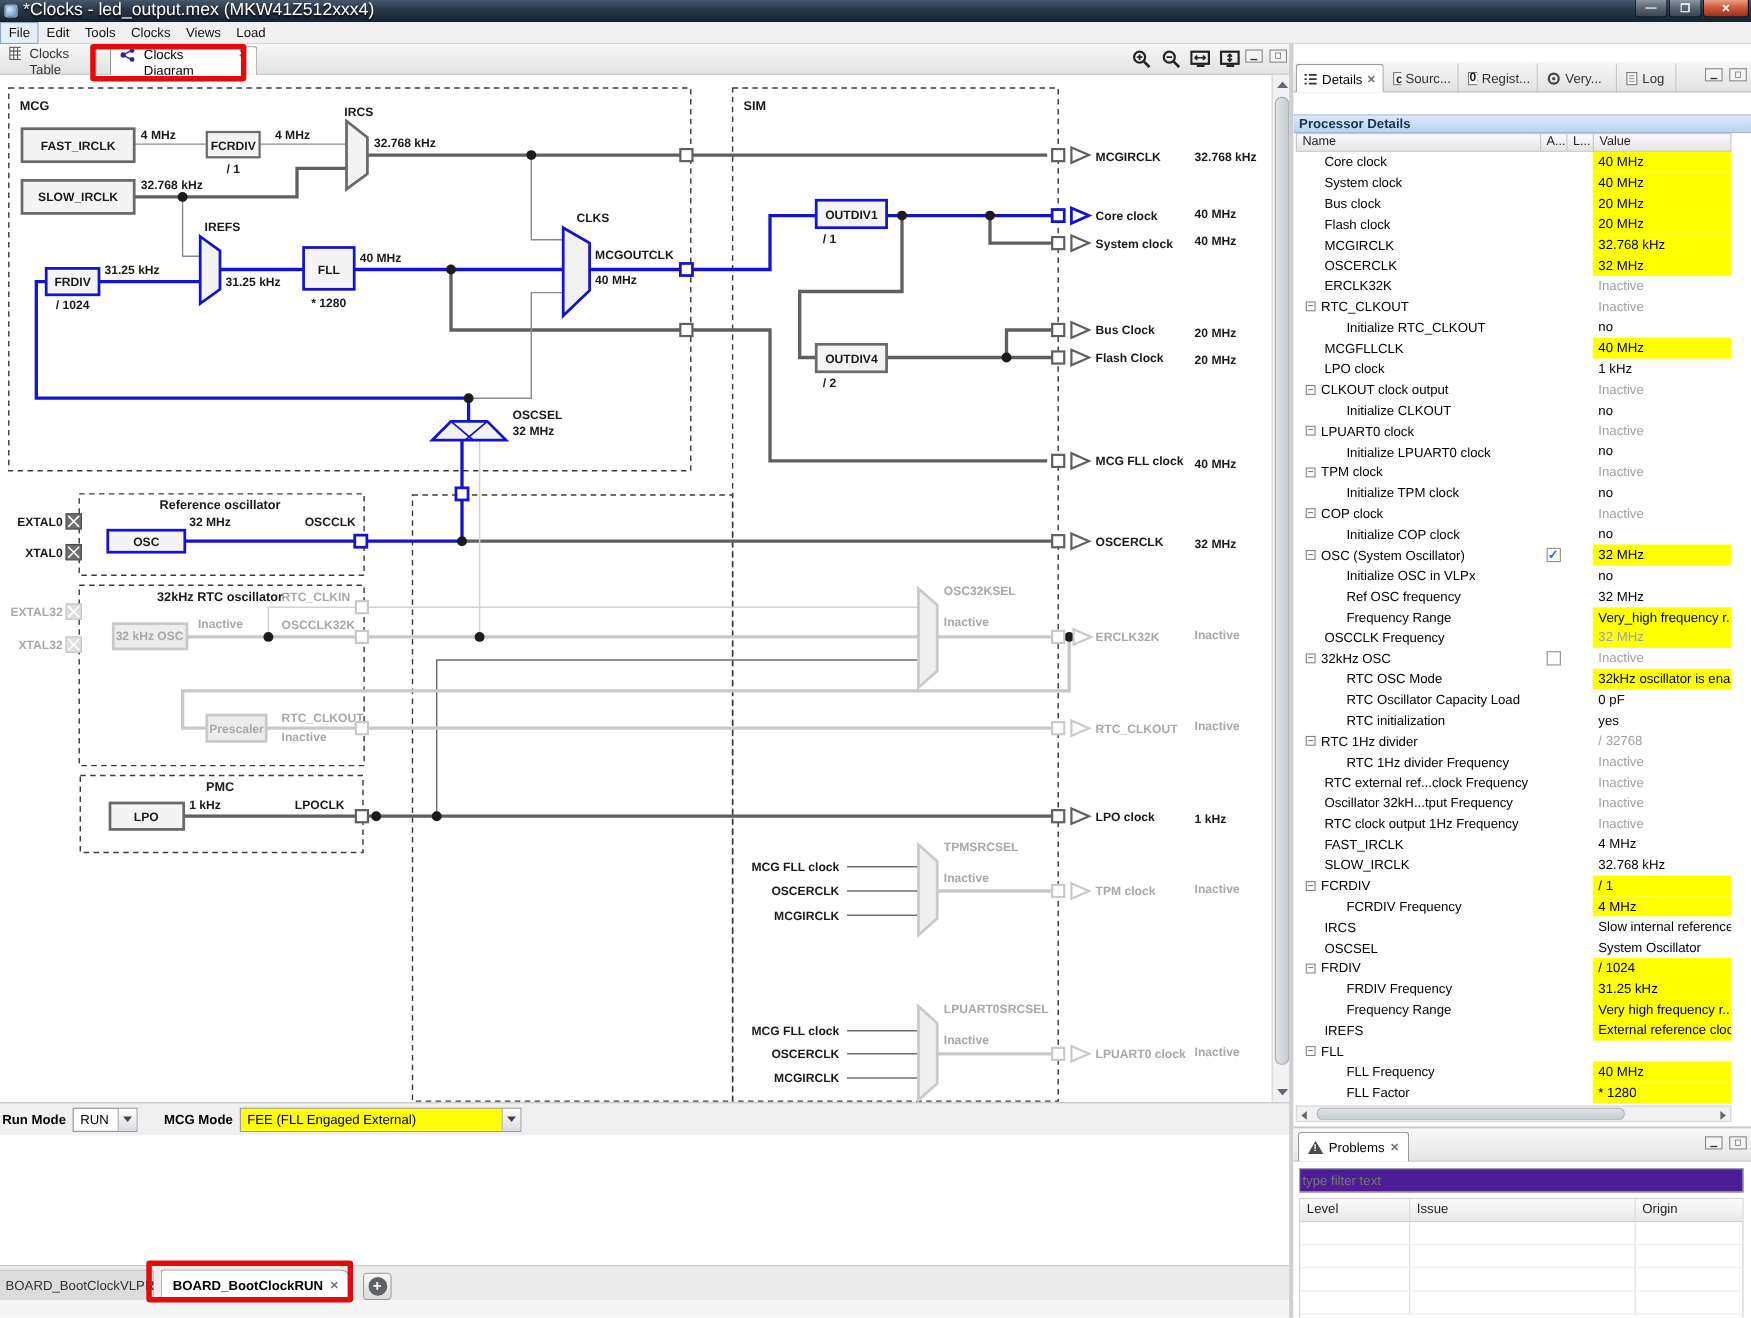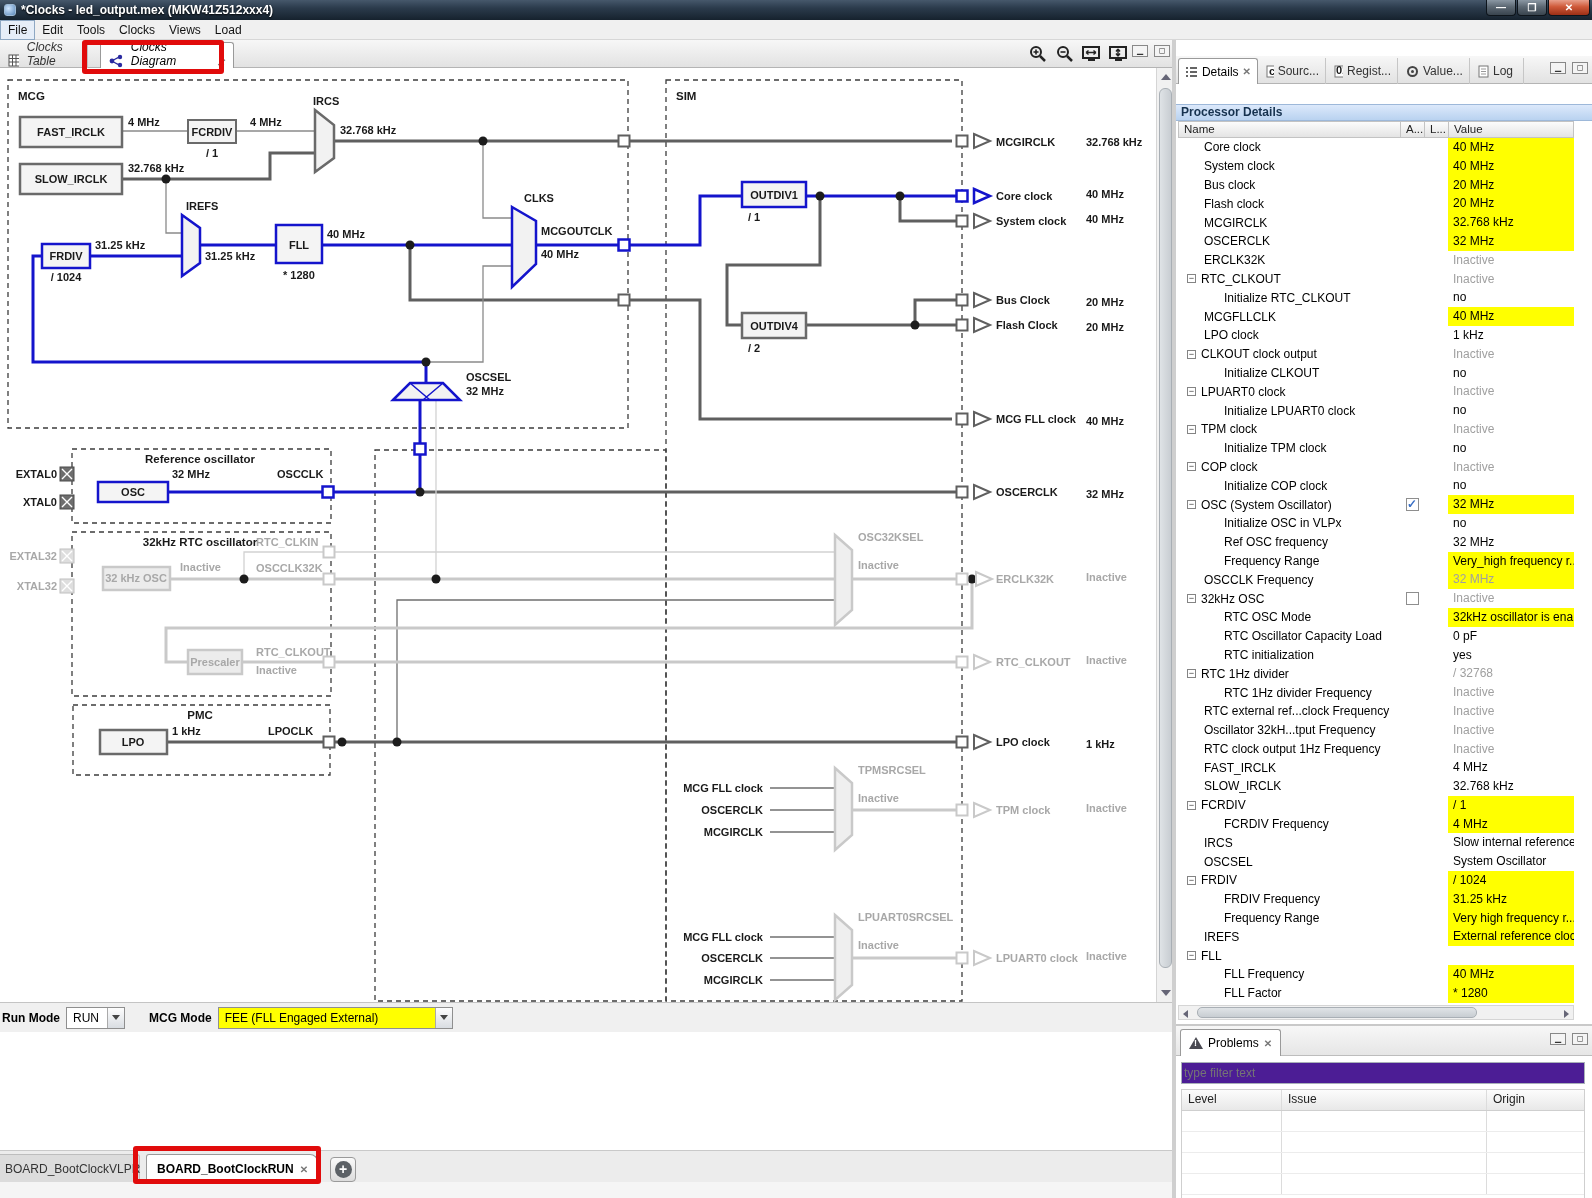--- a/index.html
+++ b/index.html
@@ -5,38 +5,38 @@
   * { margin:0; padding:0; box-sizing:border-box; }
   html,body { width:1592px; height:1198px; overflow:hidden; background:#fff;
     font-family:"Liberation Sans", sans-serif; }
   #app { position:relative; width:1592px; height:1198px; background:#fff; }
 
   
   .titlebar { position:absolute; left:0; top:0; width:1592px; height:20px;
     background:linear-gradient(180deg,#46586b 0%,#2b3b4c 40%,#16222e 100%); display:flex; align-items:center; }
   .win-icon { width:12px; height:12px; margin:0 5px 0 4px; border-radius:3px;
     background:radial-gradient(circle at 35% 35%, #cfe6ff, #5a87b8); border:1px solid #9db9d4; }
-  .title-text { color:#fff; font-size:12px; text-shadow:0 1px 2px #000; white-space:nowrap;font-weight:bold; }
+  .title-text { color:#fff; font-size:16px; text-shadow:0 1px 2px #000; white-space:nowrap; }
   .win-btns { position:absolute; right:2px; top:0; display:flex; }
   .win-btn { width:30px; height:16px; border:1px solid #0d141b; border-top:none; border-radius:0 0 4px 4px;
     background:linear-gradient(180deg,#8a97a3,#5c6873 45%,#39444e); color:#fff; font-size:10px; font-weight:bold;
     display:flex; align-items:center; justify-content:center; margin-left:1px; }
   .win-btn.close { width:42px; background:linear-gradient(180deg,#e8a08c,#cf5a3a 45%,#9c2f16); }
 
   
   .menubar { position:absolute; left:0; top:20px; width:1592px; height:20px; background:#f0f0f0;
     border-bottom:1px solid #d7d7d7; display:flex; align-items:center; font-size:12px; }
   .menu-item { padding:2px 7px; color:#111; }
   .menu-item.first { border:1px solid #8ea8c3; background:#e6eef8; }
 
   
   .tabbar { position:absolute; left:0; top:40px; width:1174px; height:28px;
     background:linear-gradient(180deg,#f7f7f7,#e2e2e2); border-bottom:1px solid #b4b4b4; }
-  .etab { position:absolute; top:2px; height:26px; display:flex; align-items:flex-end; gap:8px;
-    padding:0 8px; font-size:12px; color:#333;font-style:italic; }
+  .etab { position:absolute; top:2px; height:26px; display:flex; align-items:flex-start; gap:8px;
+    padding:0 8px; font-size:12px; color:#333; }
   .etab.inactive { left:0; width:88px; border-right:1px solid #c0c0c0; }
   .etab.active { left:100px; width:134px; background:#fff; border:1px solid #9a9a9a; border-bottom:none;
     border-radius:3px 3px 0 0; color:#000; }
   .close-x { font-size:10px; color:#777; font-weight:bold; }
   .diagram-toolbar { position:absolute; right:46px; top:4px; display:flex; gap:8px; align-items:center; }
   .tb-icon { width:19px; height:19px; display:flex; align-items:center; justify-content:center; }
   .panel-btns { position:absolute; right:4px; top:5px; display:flex; gap:6px; }
   .pb { width:16px; height:12px; border:1px solid #888; background:#f4f4f4; font-size:8px; line-height:9px; text-align:center; color:#333; }
 
   
@@ -57,21 +57,21 @@
 
   
   .runbar { position:absolute; left:0; top:1002px; width:1174px; height:30px; background:#f0f0f0;
     border-top:1px solid #c4c4c4; display:flex; align-items:center; font-size:12px; }
   .runbar b { margin-left:2px; }
   .combo { display:flex; align-items:center; border:1px solid #8f8f8f; background:#fff; height:22px; margin-left:6px; }
   .combo .val { padding:0 8px 0 6px; font-size:12px; }
   .combo .btn { width:17px; height:20px; background:linear-gradient(180deg,#fdfdfd,#d9dde2); border-left:1px solid #aaa;
     display:flex; align-items:center; justify-content:center; }
   .combo .btn:after { content:""; border-left:4px solid transparent; border-right:4px solid transparent; border-top:5px solid #444; }
-  .combo.yellow { width:235px; justify-content:flex-start; }
+  .combo.yellow { width:256px; justify-content:flex-start; }
   .combo.yellow .val { background:#ffff00; flex:1; height:20px; line-height:20px; }
   .greenbar { position:absolute; left:0; top:1032px; width:1174px; height:118px; background:#8fce8f; border-top:1px solid #7ab27a; }
   .greenbar .msg { font-size:12px; font-weight:bold; color:#0a2a0a; padding:4px 0 0 4px; }
 
   .cfgtabs { position:absolute; left:0; top:1150px; width:1174px; height:32px; background:#ececec; border-top:1px solid #c9c9c9; }
   .cfgtab { position:absolute; top:3px; height:29px; display:flex; align-items:center; font-size:12px; padding:0 10px; }
   .cfgtab.inactive { left:-6px; width:146px; color:#333; background:#dcdcdc; border:1px solid #bdbdbd; border-bottom:none; border-radius:3px 3px 0 0; }
   .cfgtab.active { left:146px; width:172px; background:#fff; border:1px solid #9a9a9a; border-bottom:none; border-radius:3px 8px 0 0; font-weight:bold; gap:6px; }
   .addbtn { position:absolute; left:330px; top:6px; width:26px; height:25px; background:linear-gradient(180deg,#fafafa,#dcdcdc);
     border:1px solid #9a9a9a; border-radius:4px; display:flex; align-items:center; justify-content:center; }
@@ -566,21 +566,21 @@
             <rect x="1" y="1" width="10" height="11" fill="#fff" stroke="#777"></rect>
             <text x="2" y="9" font-size="7" fill="#333">01</text>
           </svg>
         <span>Regist...</span>
       </div>
       <div class="rtab" style="left:224px; width:70px;">
         <svg width="13" height="13">
             <circle cx="6.5" cy="6.5" r="4.5" fill="none" stroke="#444" stroke-width="2"></circle>
             <circle cx="6.5" cy="6.5" r="1.5" fill="#444"></circle>
           </svg>
-        <span>Value...</span>
+        <span>Very...</span>
       </div>
       <div class="rtab" style="left:296px; width:52px;">
         <svg width="11" height="13">
             <rect x="1" y="1" width="9" height="11" fill="#fff" stroke="#777"></rect>
             <path d="M3 4h5M3 6.5h5M3 9h5" stroke="#999"></path>
           </svg>
         <span>Log</span>
       </div>
       <div class="panel-btns" style="top:6px;">
         <div class="pb">▁</div>

